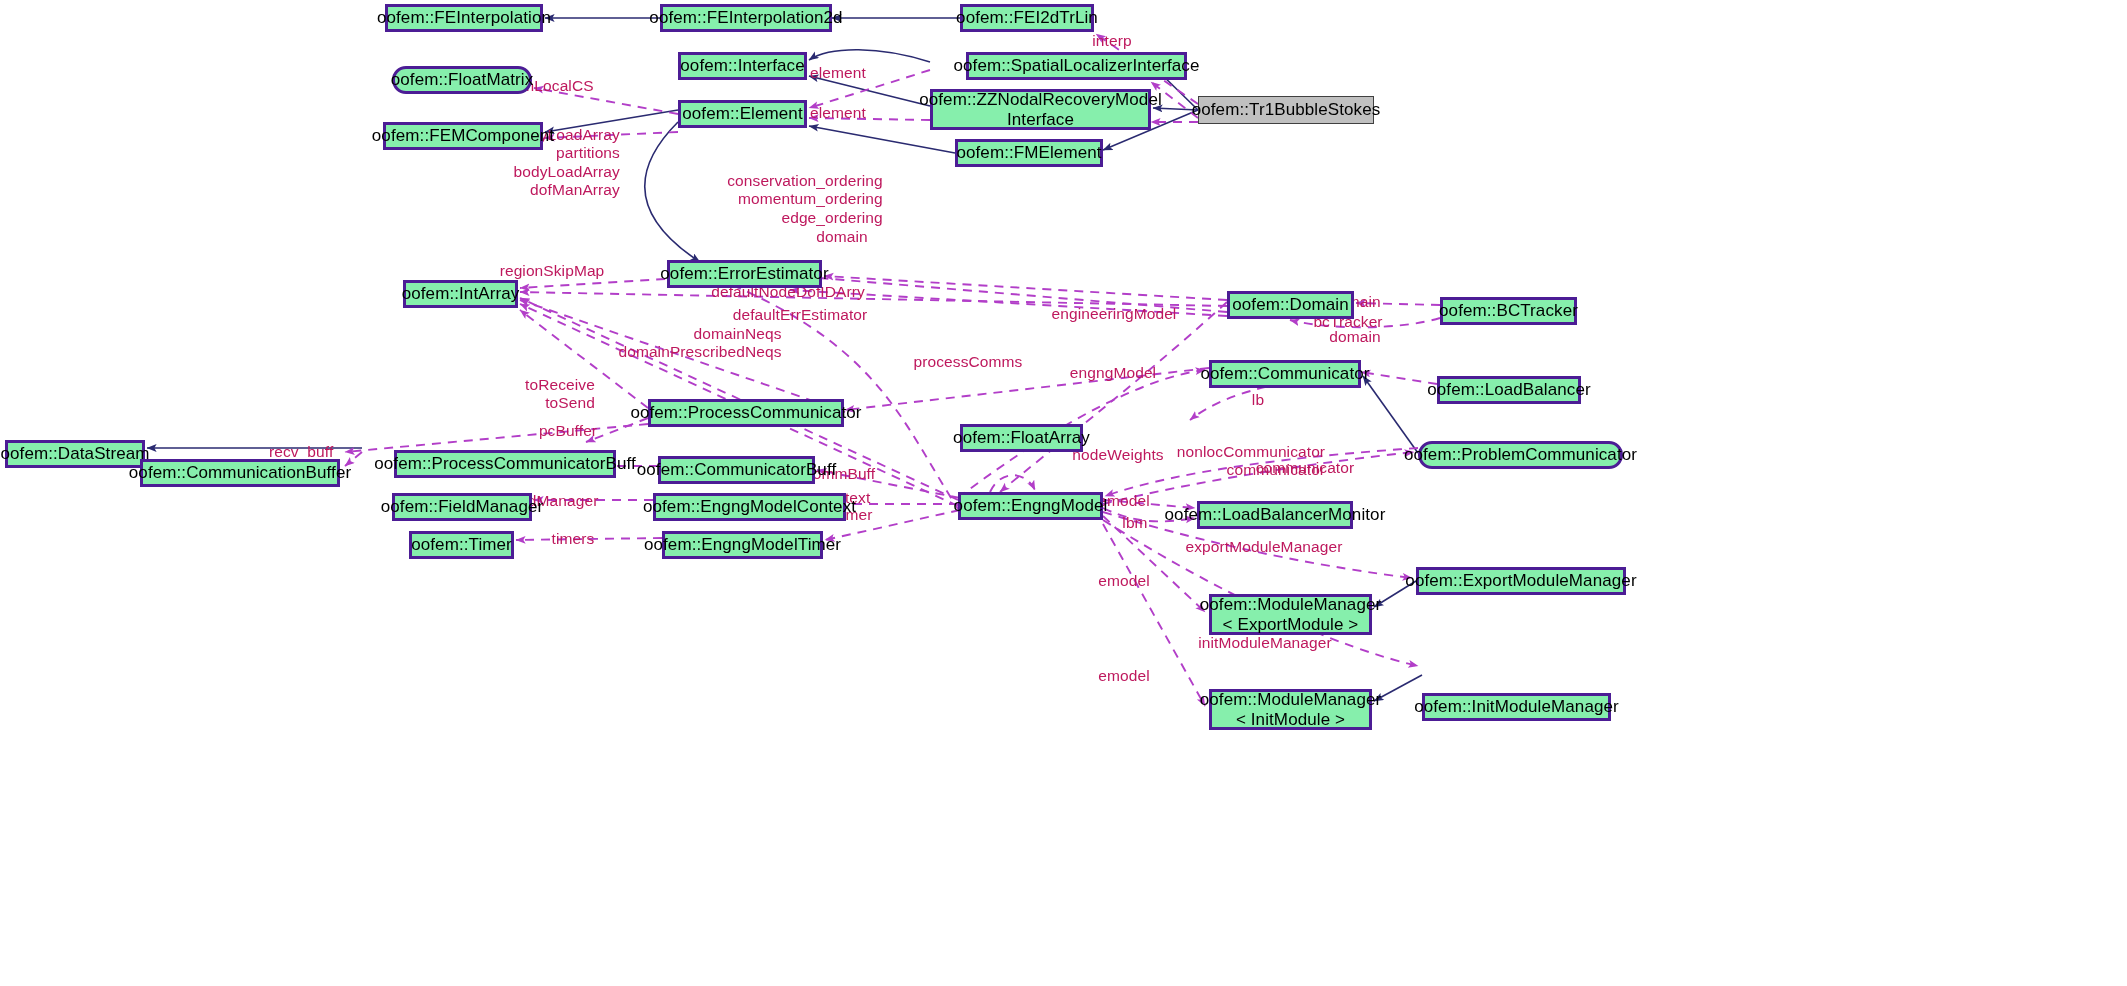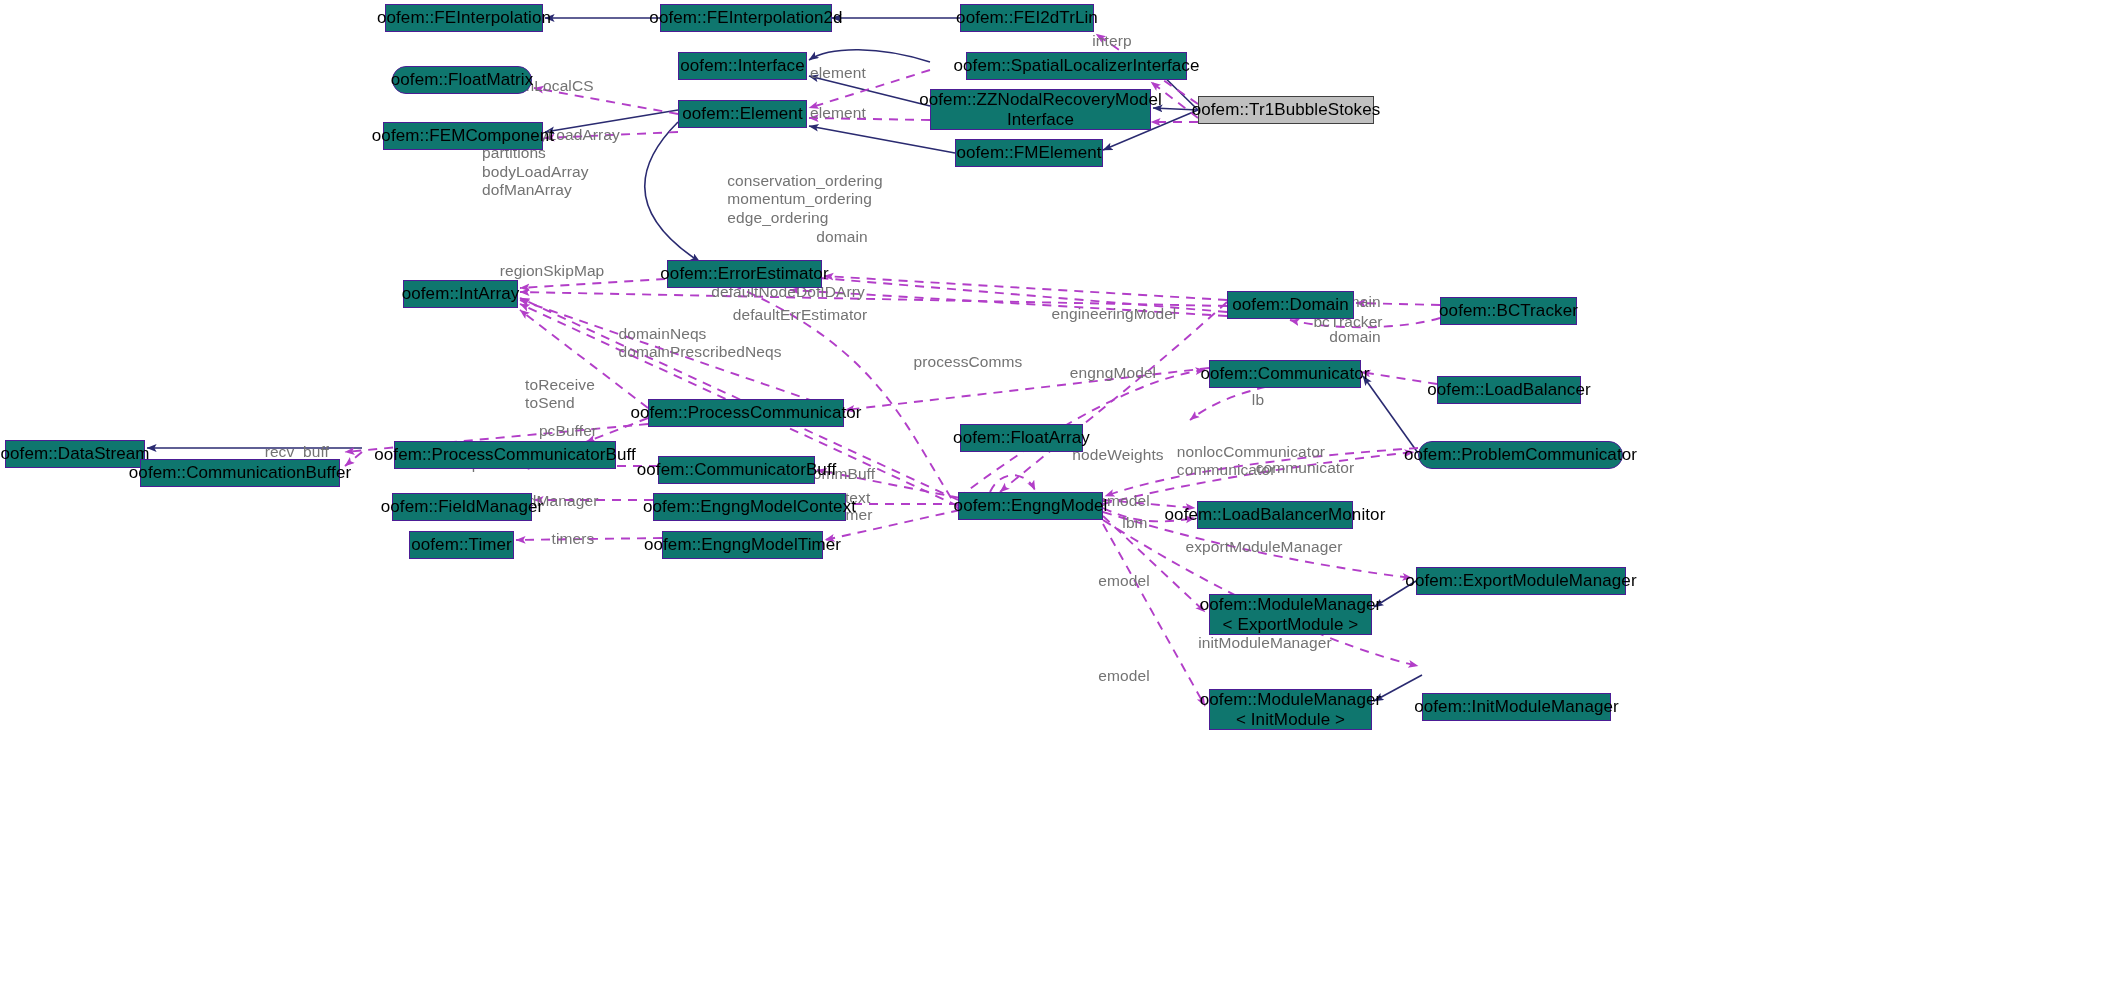--- a/index.html
+++ b/index.html
@@ -9,43 +9,43 @@
     width:2127px;
     height:986px;
     background:#ffffff;
     font-family:"Liberation Sans", sans-serif;
     overflow:hidden;
   }
   #edges{position:absolute;left:0;top:0;width:2127px;height:986px;}
   .node{
     position:absolute;
     box-sizing:border-box;
-    background:#0f766e;
-    border:1px solid #4c1d95;
+    background:#86efac;
+    border:3px solid #4c1d95;
     color:#000000;
     font-size:17px;
     line-height:1.12;
     display:flex;
     align-items:center;
     justify-content:center;
     text-align:center;
     white-space:pre;
     letter-spacing:0.1px;
     z-index:5;
   }
   .node.highlight{
     background:#c0c0c0;
     border:1px solid #404040;
   }
   .elabel{
     position:absolute;
     font-size:15.5px;
-    color:#737373;
+    color:#be185d;
     line-height:1.18;
-    text-align:left;
+    text-align:right;
     white-space:pre;
     z-index:4;
     letter-spacing:0.1px;
   }
 </style>
 </head>
 <body>
 
 <div id="diagram">
 
@@ -140,21 +140,21 @@
       <div class="node" style="left: 667px; top: 260px; width: 155px; height: 28px;">oofem::ErrorEstimator</div>
       <div class="node" style="left: 403px; top: 280px; width: 115px; height: 28px;">oofem::IntArray</div>
       <div class="node" style="left: 1227px; top: 291px; width: 127px; height: 28px;">oofem::Domain</div>
       <div class="node" style="left: 1440px; top: 297px; width: 137px; height: 28px;">oofem::BCTracker</div>
       <div class="node" style="left: 1209px; top: 360px; width: 152px; height: 28px;">oofem::Communicator</div>
       <div class="node" style="left: 1437px; top: 376px; width: 144px; height: 28px;">oofem::LoadBalancer</div>
       <div class="node" style="left: 648px; top: 399px; width: 196px; height: 28px;">oofem::ProcessCommunicator</div>
       <div class="node" style="left: 960px; top: 424px; width: 123px; height: 28px;">oofem::FloatArray</div>
       <div class="node" style="left: 5px; top: 440px; width: 140px; height: 28px;">oofem::DataStream</div>
       <div class="node" style="left: 1418px; top: 441px; width: 205px; height: 28px; border-radius: 14px;">oofem::ProblemCommunicator</div>
-      <div class="node" style="left: 362px; top: 441px; width: 222px; height: 28px; margin-left: 32px;">oofem::ProcessCommunicatorBuff</div>
+      <div class="node" style="left: 362px; top: 450px; width: 222px; height: 28px; margin-left: 32px;">oofem::ProcessCommunicatorBuff</div>
       <div class="node" style="left: 140px; top: 459px; width: 200px; height: 28px;">oofem::CommunicationBuffer</div>
       <div class="node" style="left: 658px; top: 456px; width: 157px; height: 28px;">oofem::CommunicatorBuff</div>
       <div class="node" style="left: 958px; top: 492px; width: 145px; height: 28px;">oofem::EngngModel</div>
       <div class="node" style="left: 392px; top: 493px; width: 140px; height: 28px;">oofem::FieldManager</div>
       <div class="node" style="left: 653px; top: 493px; width: 193px; height: 28px;">oofem::EngngModelContext</div>
       <div class="node" style="left: 1197px; top: 501px; width: 156px; height: 28px;">oofem::LoadBalancerMonitor</div>
       <div class="node" style="left: 409px; top: 531px; width: 105px; height: 28px;">oofem::Timer</div>
       <div class="node" style="left: 662px; top: 531px; width: 161px; height: 28px;">oofem::EngngModelTimer</div>
       <div class="node" style="left: 1416px; top: 567px; width: 210px; height: 28px;">oofem::ExportModuleManager</div>
       <div class="node" style="left: 1209px; top: 594px; width: 163px; height: 41px;">oofem::ModuleManager

